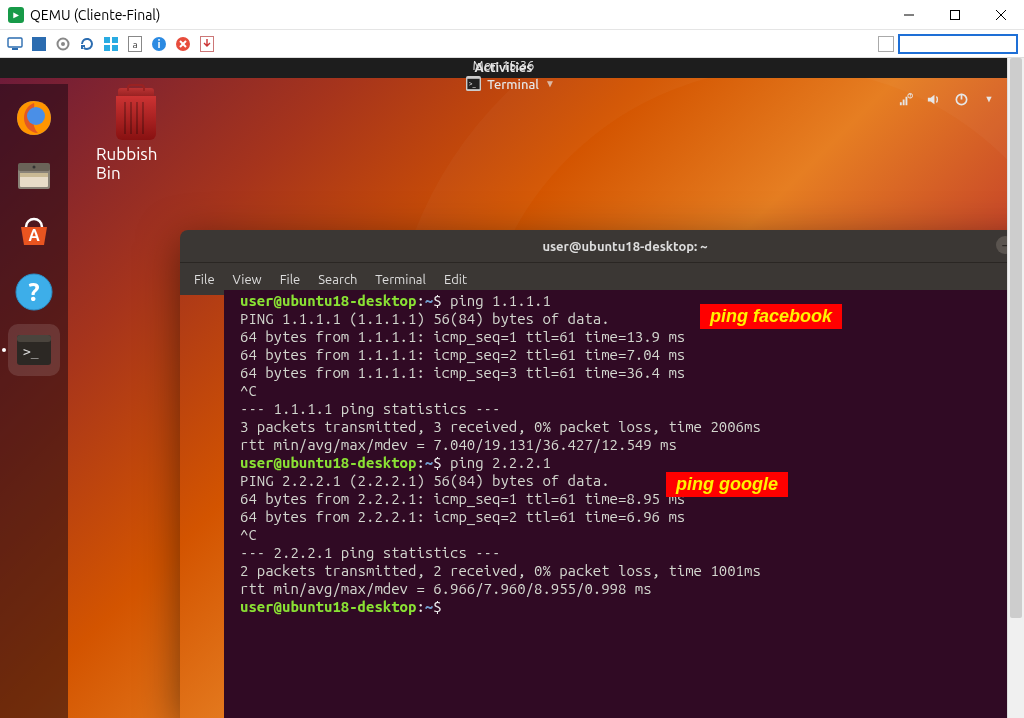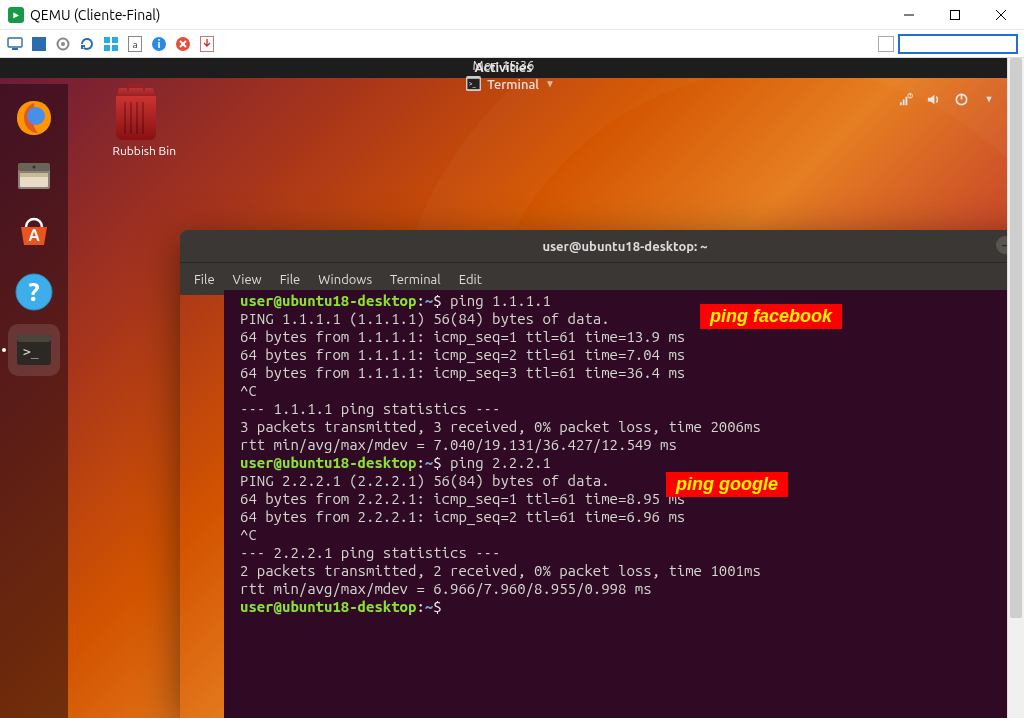--- a/index.html
+++ b/index.html
@@ -30,21 +30,21 @@
   .gnome-panel .clock{position:absolute;left:50%;transform:translateX(-50%);font-weight:400;}
   .gnome-panel .tray{margin-left:auto;display:flex;align-items:center;gap:12px;}
   .tray-ic{width:16px;height:16px;display:flex;align-items:center;justify-content:center;}
   .tray-ic svg{width:15px;height:15px;fill:#e6e6e6;}
   
   .dock{position:absolute;left:0;top:26px;bottom:0;width:68px;background:rgba(30,10,20,0.55);display:flex;flex-direction:column;align-items:center;padding-top:8px;gap:6px;z-index:4;}
   .dock-item{width:52px;height:52px;border-radius:10px;display:flex;align-items:center;justify-content:center;position:relative;}
   .dock-item.running{background:rgba(255,255,255,0.12);}
   .dock-item.running::before{content:"";position:absolute;left:-6px;top:50%;transform:translateY(-50%);width:4px;height:4px;background:#fff;border-radius:50%;}
   
-  .desk-icon{position:absolute;left:96px;top:30px;width:80px;text-align:right;color:#fff;font-size:12px;z-index:3;}
+  .desk-icon{position:absolute;left:96px;top:30px;width:80px;text-align:left;color:#fff;font-size:17px;z-index:3;}
   .desk-icon .bin{width:48px;height:52px;margin:0 auto 4px;position:relative;}
   .bin .lid{position:absolute;top:0;left:6px;right:6px;height:8px;background:linear-gradient(#b33,#922);border-radius:3px 3px 0 0;}
   .bin .lid::before{content:"";position:absolute;top:-4px;left:50%;transform:translateX(-50%);width:14px;height:5px;border:2px solid #922;border-bottom:none;border-radius:4px 4px 0 0;}
   .bin .body{position:absolute;top:8px;left:4px;right:4px;bottom:0;background:linear-gradient(#c33,#811);border-radius:0 0 6px 6px;}
   .bin .body::after{content:"";position:absolute;left:8px;right:8px;top:6px;bottom:6px;background:repeating-linear-gradient(90deg,rgba(0,0,0,.25) 0 2px,transparent 2px 6px);}
   
   .termwin{position:absolute;left:180px;top:172px;width:890px;height:488px;border-radius:8px 8px 0 0;overflow:hidden;box-shadow:0 10px 40px rgba(0,0,0,.5);z-index:6;}
   .tw-title{height:32px;background:#3b3734;display:flex;align-items:center;justify-content:center;color:#ddd;font-size:13px;font-weight:600;position:relative;}
   .tw-ctrls{position:absolute;right:8px;top:6px;display:flex;gap:6px;}
   .tw-ctrls span{width:18px;height:18px;border-radius:50%;background:#5a544f;display:flex;align-items:center;justify-content:center;font-size:11px;color:#2a2623;}
@@ -248,21 +248,21 @@
       <div class="tw-ctrls">
         <span>–</span>
         <span>◻</span>
         <span class="cx">×</span>
       </div>
     </div>
     <div class="tw-menu">
       <span>File</span>
       <span>View</span>
       <span>File</span>
-      <span>Windows</span>
+      <span>Search</span>
       <span>Terminal</span>
       <span>Edit</span>
     </div>
     <div class="tw-body" id="twbody"><span class="pr-u">user@ubuntu18-desktop</span><span class="pr-w">:</span><span class="pr-p">~</span><span class="pr-w">$</span> ping 1.1.1.1
 PING 1.1.1.1 (1.1.1.1) 56(84) bytes of data.
 64 bytes from 1.1.1.1: icmp_seq=1 ttl=61 time=13.9 ms
 64 bytes from 1.1.1.1: icmp_seq=2 ttl=61 time=7.04 ms
 64 bytes from 1.1.1.1: icmp_seq=3 ttl=61 time=36.4 ms
 ^C
 --- 1.1.1.1 ping statistics ---

